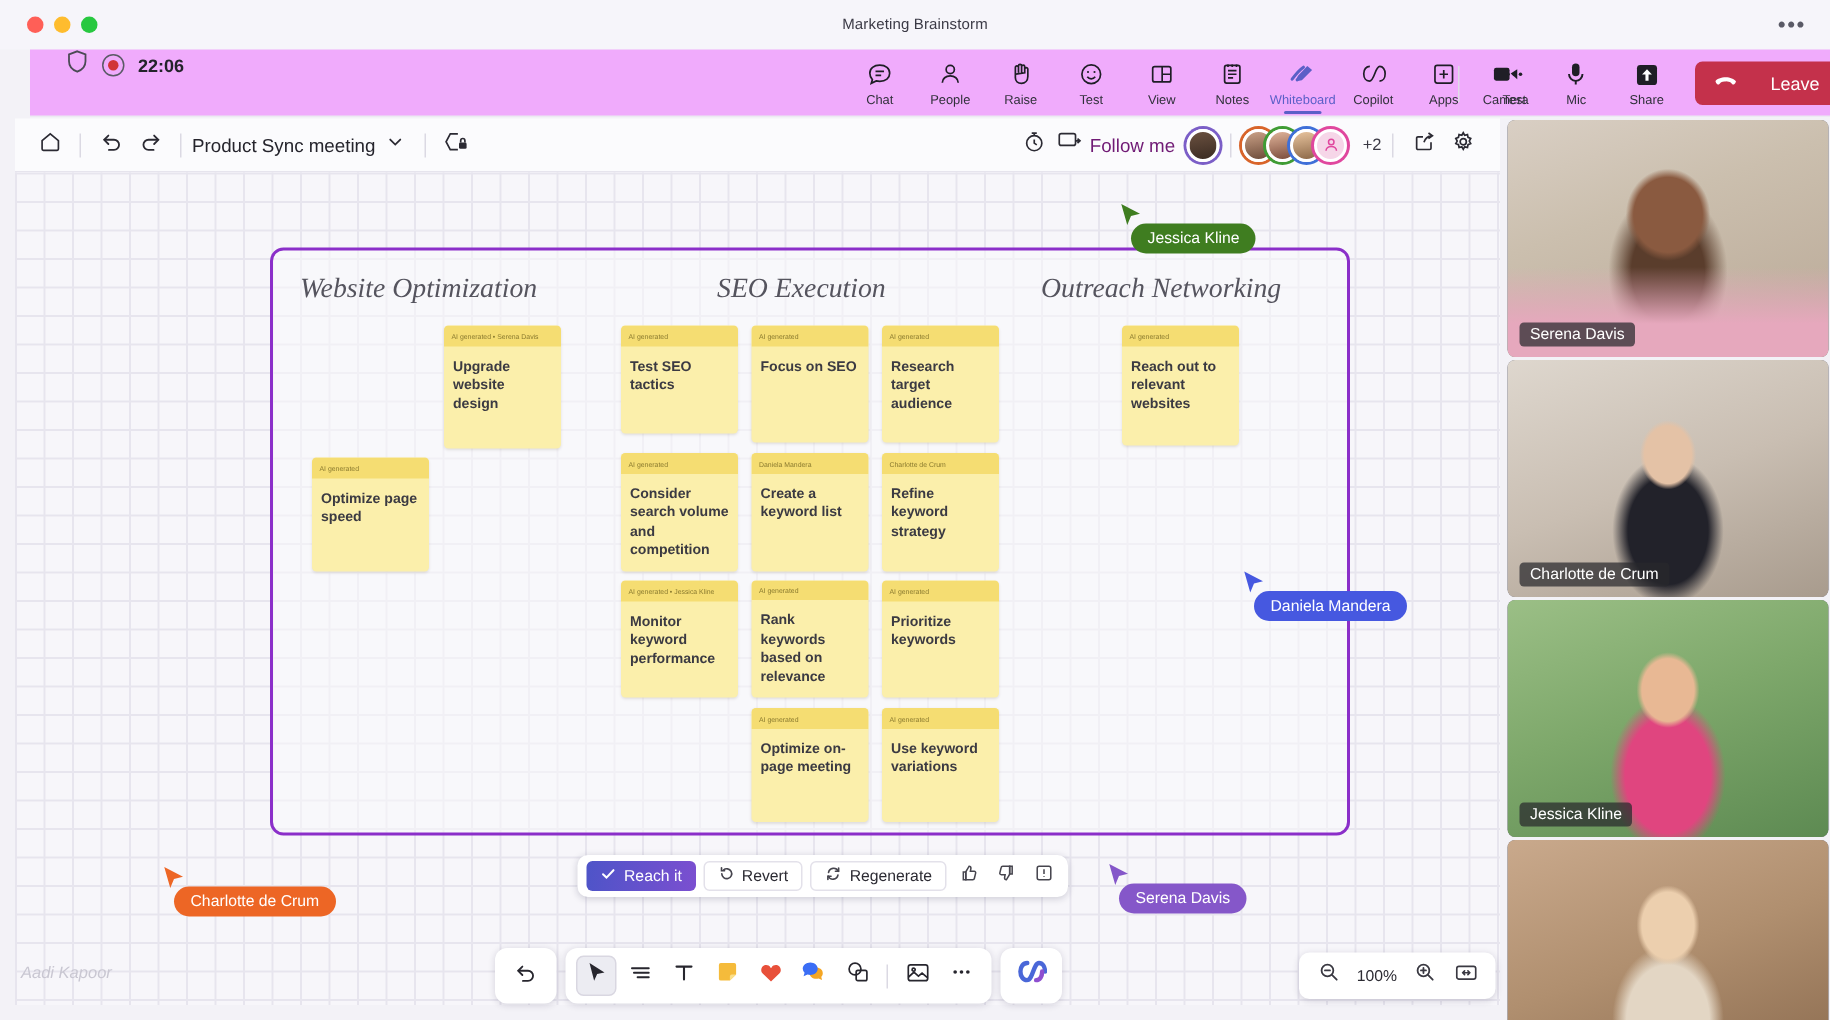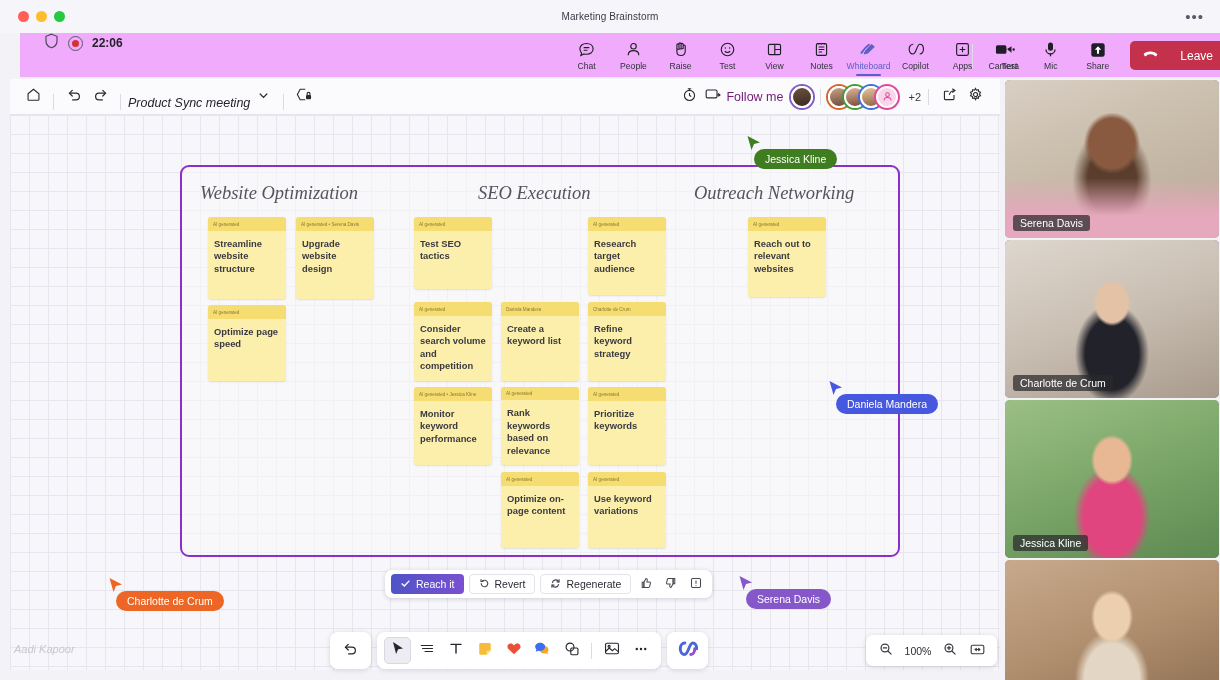--- a/index.html
+++ b/index.html
@@ -368,21 +368,21 @@
           <svg width="15" height="10" viewBox="0 0 16 10" fill="#fff">
             <path d="M8 1.2c3 0 6 1.3 7.3 3-.3.9-.8 1.6-1.3 2-.5.3-1.1.2-1.5-.2l-1-1c-.4-.3-.9-.5-1.4-.6A9.7 9.7 0 0 0 8 4.2c-.7 0-1.4.1-2.1.2-.5.1-1 .3-1.4.6l-1 1c-.4.4-1 .5-1.5.2-.5-.4-1-1.1-1.3-2C1 2.5 5 1.2 8 1.2z"></path>
           </svg>
         </span>
         <span>Leave</span>
       </div>
     </div>
   </div>
 
   <div class="wbbar">
-    <div style="display:flex;align-items:flex-end;margin-left:10px;font-style:italic;">
+    <div style="display:flex;align-items:center;margin-left:10px;">
       <div class="ibtn">
         <span>
           <svg width="15" height="15" viewBox="0 0 16 16" fill="none" stroke="#2b2a33" stroke-width="1.2">
             <path d="M2.2 7.2 8 2.4l5.8 4.8v6a.9.9 0 0 1-.9.9H3.1a.9.9 0 0 1-.9-.9z"></path>
           </svg>
         </span>
       </div>
       <div class="vsep"></div>
       <div class="ibtn">
         <span>
@@ -476,37 +476,37 @@
     </div>
   </div>
 
   <div class="canvas">
     <div class="frame"></div>
 
     <div class="col-title" style="left:190px;top:68px">Website Optimization</div>
     <div class="col-title" style="left:468px;top:68px">SEO Execution</div>
     <div class="col-title" style="left:684px;top:68px">Outreach Networking</div>
 
-    <div class="note" style="left:198px;top:102px;height:82px">
-      <div class="nh">AI generated</div>
-      <div class="nb">Streamline website structure</div>
-    </div>
     <div class="note" style="left:286px;top:102px;height:82px">
       <div class="nh">AI generated • Serena Davis</div>
       <div class="nb">Upgrade website design</div>
     </div>
     <div class="note" style="left:198px;top:190px;height:76px">
       <div class="nh">AI generated</div>
       <div class="nb">Optimize page speed</div>
     </div>
 
     <div class="note" style="left:404px;top:102px;height:72px">
       <div class="nh">AI generated</div>
       <div class="nb">Test SEO tactics</div>
     </div>
+    <div class="note" style="left:491px;top:102px;height:78px">
+      <div class="nh">AI generated</div>
+      <div class="nb">Focus on SEO</div>
+    </div>
     <div class="note" style="left:578px;top:102px;height:78px">
       <div class="nh">AI generated</div>
       <div class="nb">Research target audience</div>
     </div>
 
     <div class="note" style="left:404px;top:187px;height:79px">
       <div class="nh">AI generated</div>
       <div class="nb">Consider search volume and competition</div>
     </div>
     <div class="note" style="left:491px;top:187px;height:79px">
@@ -526,21 +526,21 @@
       <div class="nh">AI generated</div>
       <div class="nb">Prioritize keywords</div>
     </div>
     <div class="note" style="left:491px;top:272px;height:78px">
       <div class="nh">AI generated</div>
       <div class="nb">Rank keywords based on relevance</div>
     </div>
 
     <div class="note" style="left:491px;top:357px;height:76px">
       <div class="nh">AI generated</div>
-      <div class="nb">Optimize on-page content</div>
+      <div class="nb">Optimize on-page meeting</div>
     </div>
     <div class="note" style="left:578px;top:357px;height:76px">
       <div class="nh">AI generated</div>
       <div class="nb">Use keyword variations</div>
     </div>
 
     <div class="note" style="left:738px;top:102px;height:80px">
       <div class="nh">AI generated</div>
       <div class="nb">Reach out to relevant websites</div>
     </div>

